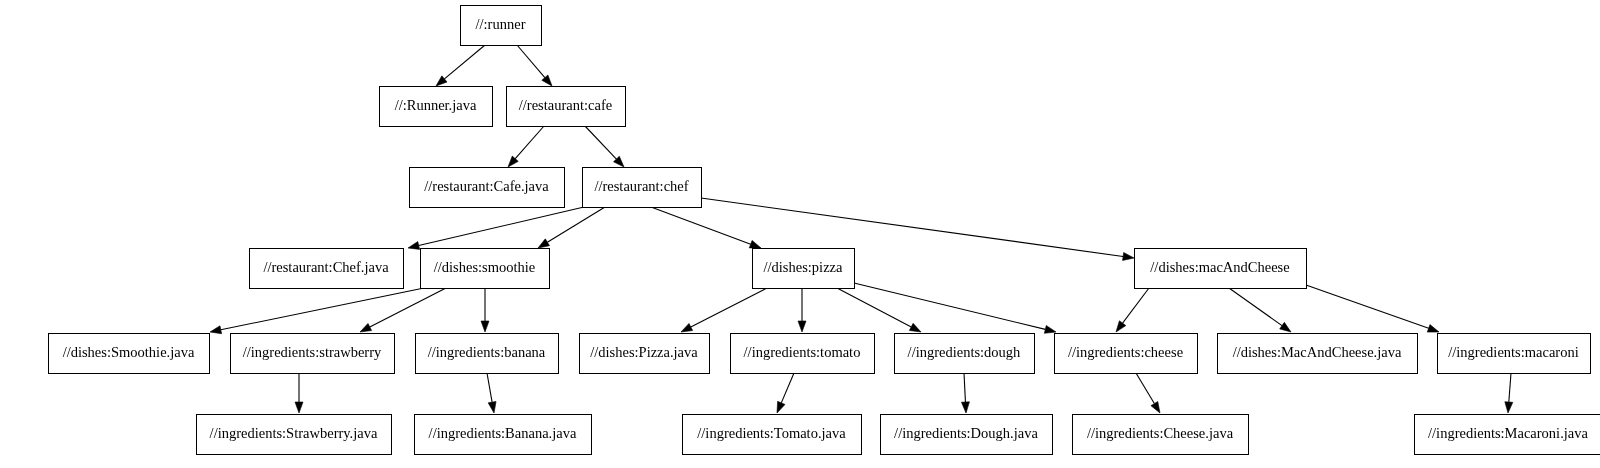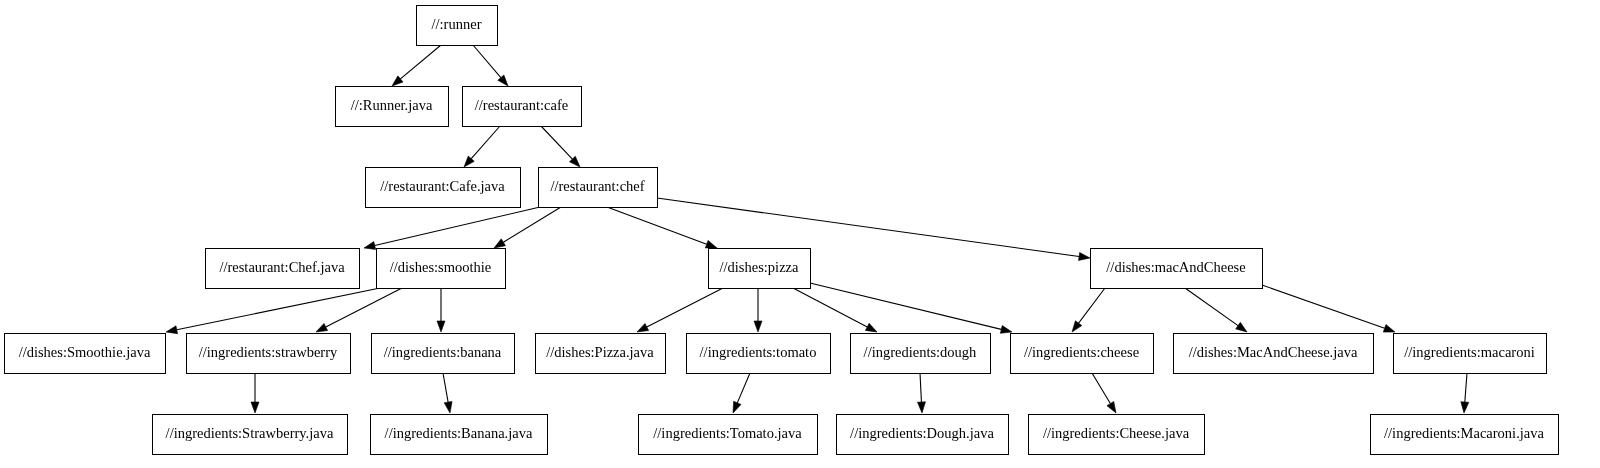--- a/index.html
+++ b/index.html
@@ -11,20 +11,21 @@
     width: 1600px;
     height: 468px;
     font-family: "Liberation Serif", serif;
     overflow: hidden;
   }
   #graph-root {
     position: relative;
     width: 1293px;
     height: 468px;
     background: #ffffff;
+    padding-left: 44px;
   }
   svg#graph-canvas {
     display: block;
     width: 1600px;
     height: 468px;
   }
   .node-box {
     fill: #ffffff;
     stroke: #000000;
     stroke-width: 1;

